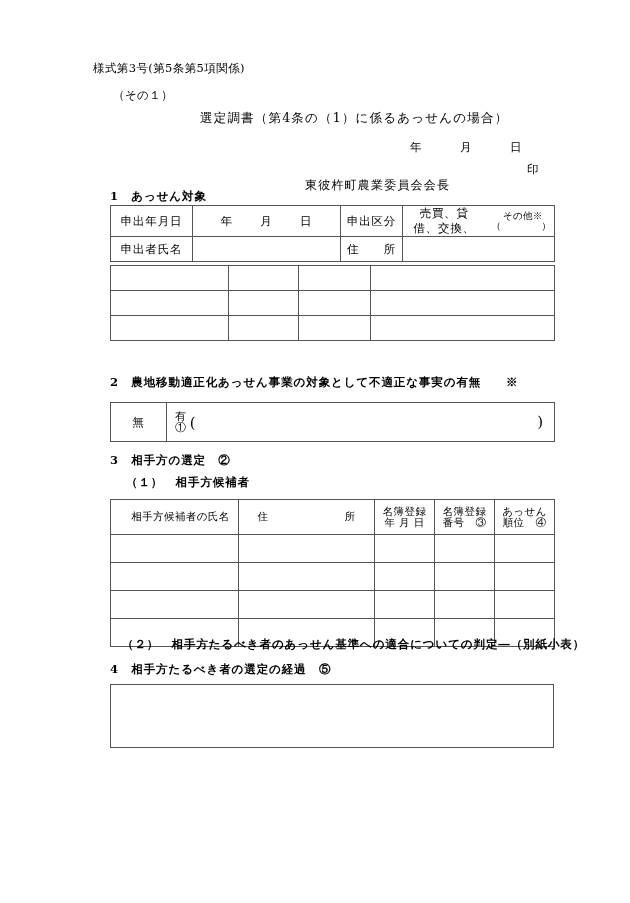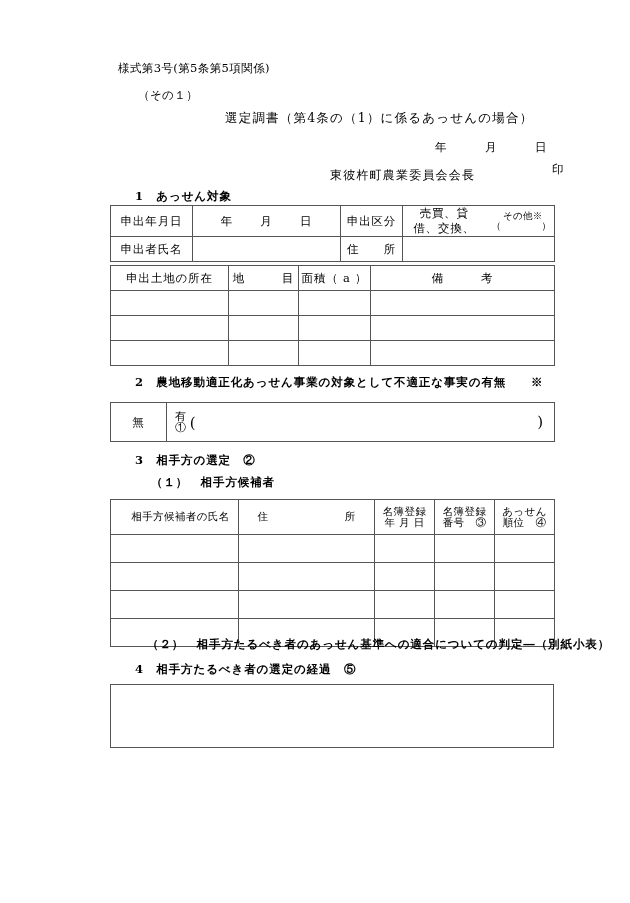--- a/index.html
+++ b/index.html
@@ -19,30 +19,29 @@
     overflow: hidden;
   }
 
   
   .t {
     position: absolute;
     white-space: pre;
     line-height: 1;
     font-size: 11.5px;
     letter-spacing: 0.4px;
-    margin-left: 25px;
   }
   .jp { font-family: "DejaVu Serif", "Liberation Serif", serif; }
 
   .form-no  { left: 93px;  top: 63px;  font-size: 11.5px; }
   .sub-no   { left: 113px; top: 90px;  font-size: 11.5px; }
   .doc-title{ left: 200px; top: 112px; font-size: 12.5px; letter-spacing: 1.2px; }
 
   .date-line { left: 410px; top: 142px; font-size: 11.5px; letter-spacing: 1px; }
-  .chair-line{ left: 305px; top: 169px; font-size: 12px;  letter-spacing: 1.2px; }
+  .chair-line{ left: 305px; top: 179px; font-size: 12px;  letter-spacing: 1.2px; }
   .seal      { left: 527px; top: 164px; font-size: 11.5px; }
 
   .sec-head { font-size: 11.5px; letter-spacing: 0.9px; font-weight: bold; }
   .sec1-head { left: 110px; top: 191px; }
   .sec2-head { left: 110px; top: 377px; }
   .sec3-head { left: 110px; top: 455px; }
   .sec3-sub  { left: 126px; top: 477px; }
   .sec3-sub2 { left: 122px; top: 639px; }
   .sec4-head { left: 110px; top: 664px; }
 
@@ -183,26 +182,20 @@
   </table>
 
   <table class="grid" id="tbl-sec1-land" style="left:110px; top:265px; width:444px;">
     <colgroup>
       <col style="width:118px">
       <col style="width:70px">
       <col style="width:72px">
       <col style="width:184px">
     </colgroup>
     <tbody>
-      <tr>
-        <td>申出土地の所在</td>
-        <td>地　　　目</td>
-        <td>面積（ a ）</td>
-        <td>備　　　考</td>
-      </tr>
       <tr>
         <td class="blank"></td>
         <td class="blank"></td>
         <td class="blank"></td>
         <td class="blank"></td>
       </tr>
       <tr>
         <td class="blank"></td>
         <td class="blank"></td>
         <td class="blank"></td>

